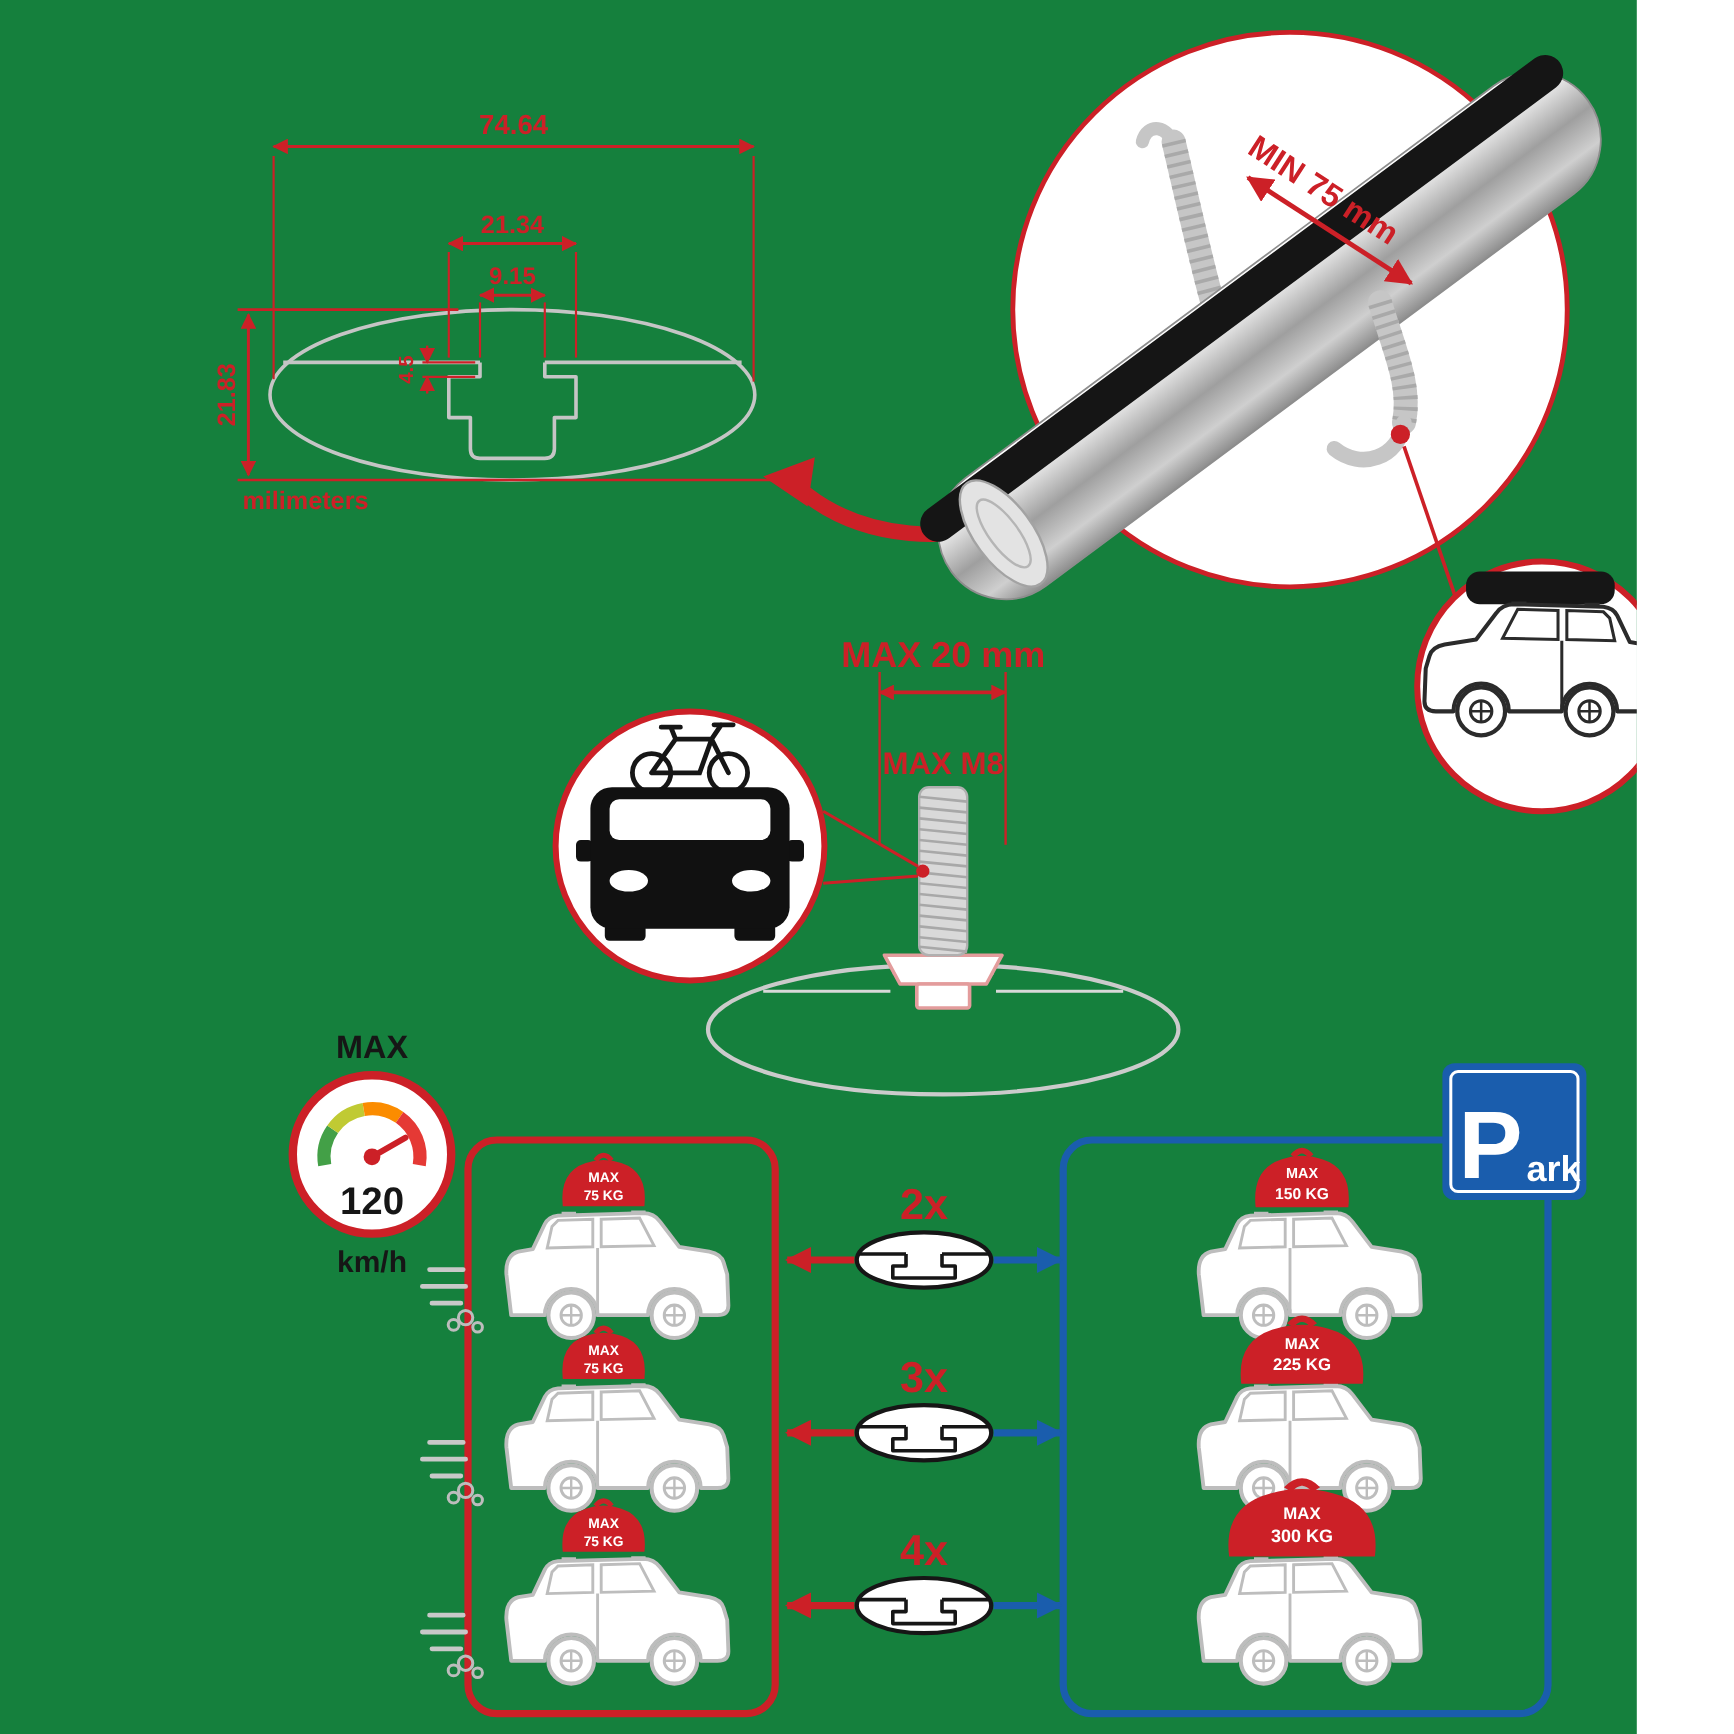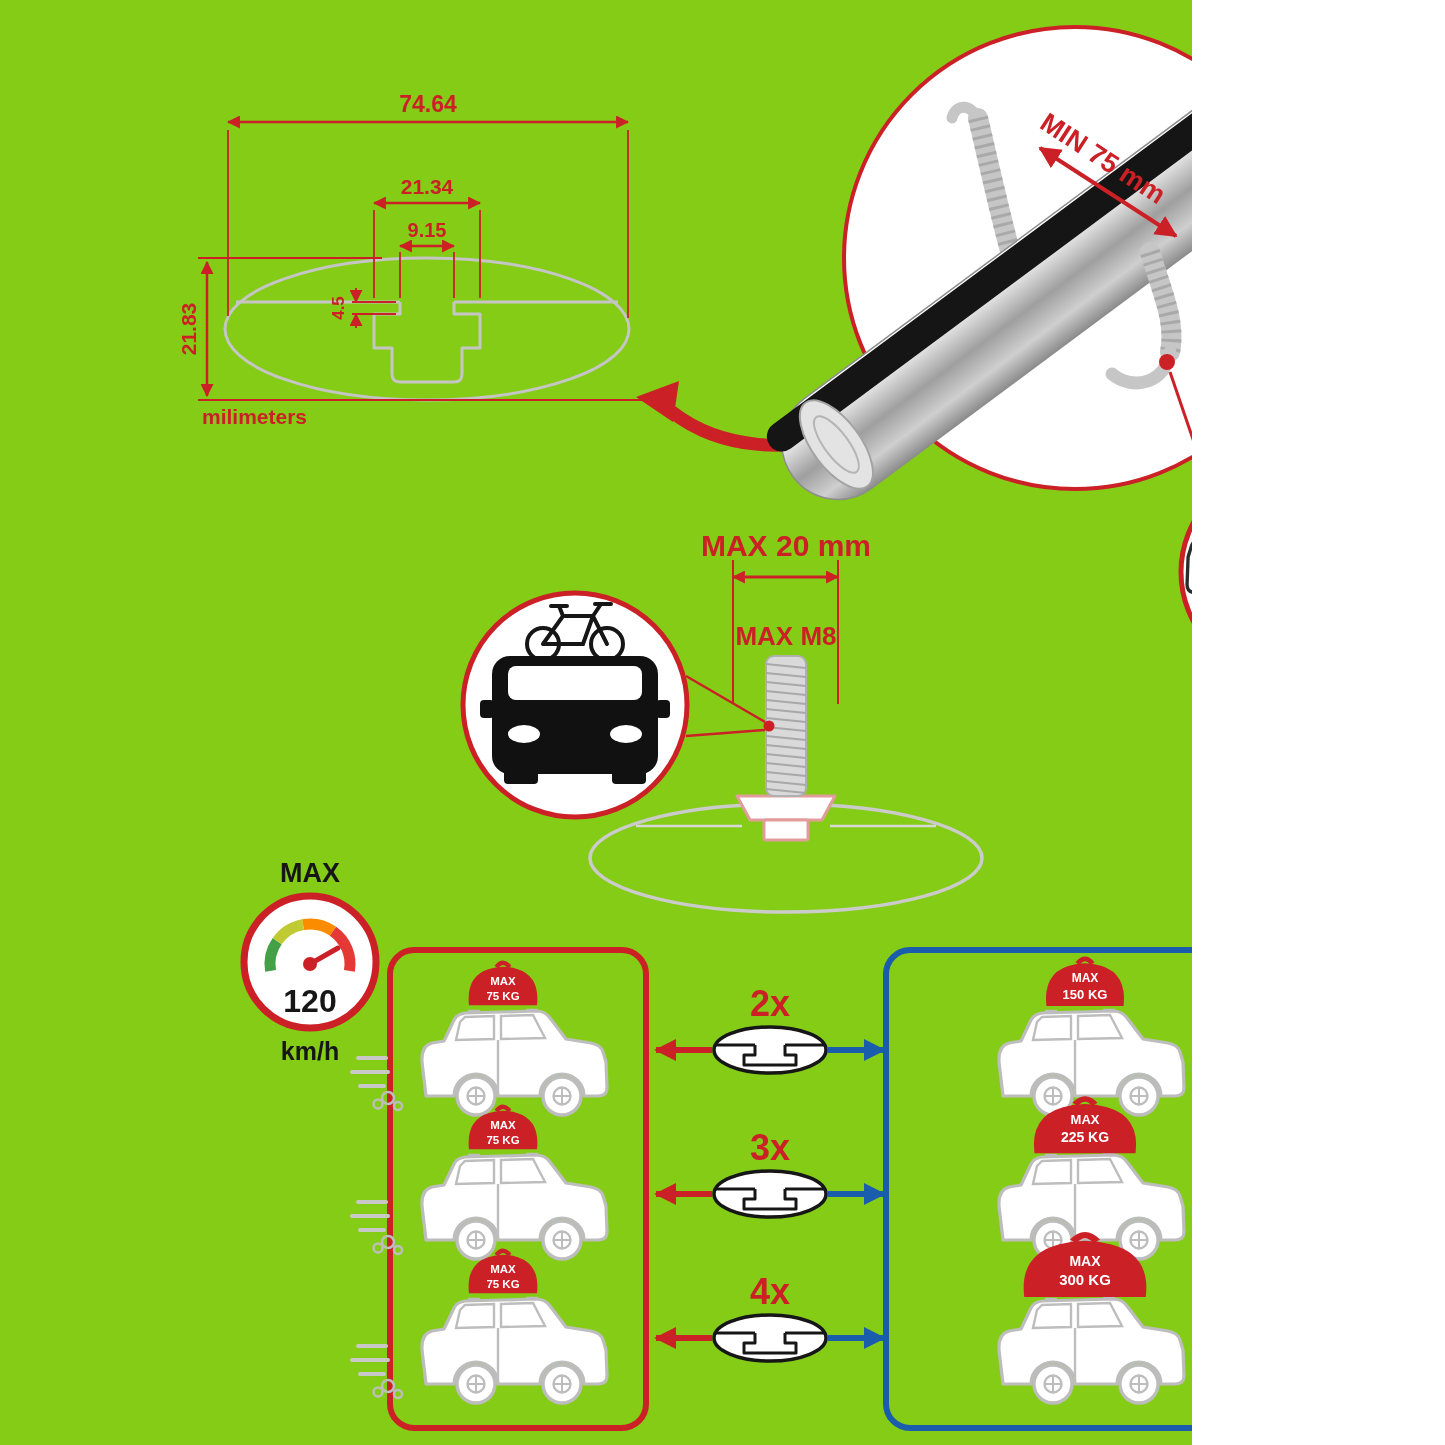--- a/index.html
+++ b/index.html
@@ -1,16 +1,16 @@
 <!DOCTYPE html>
 <html><head>
 <meta charset="utf-8">
 <style>
   html,body{margin:0;padding:0;background:#fff;}
-  .stage{position:relative;width:1192px;height:1445px;background:#84cc16;overflow:hidden;}
+  .stage{position:relative;width:1364px;height:1445px;background:#15803d;overflow:hidden;}
   svg{position:absolute;left:0;top:0;}
   text{font-family:"Liberation Sans",sans-serif;text-anchor:middle;}
   .red{fill:#cc2027;font-weight:bold;}
   .blk{fill:#161616;font-weight:bold;}
   .wht{fill:#ffffff;font-weight:bold;}
   .start{text-anchor:start;}
 </style>
 </head>
 <body>
 

